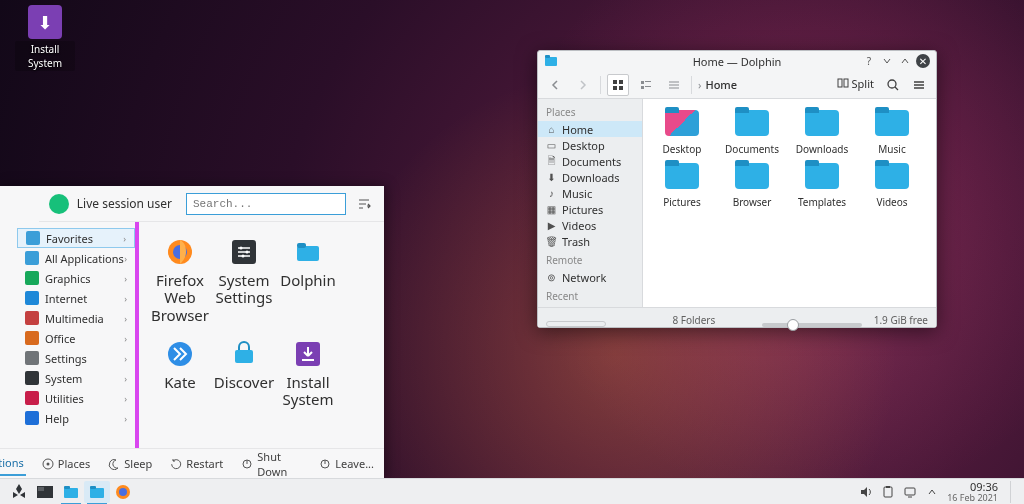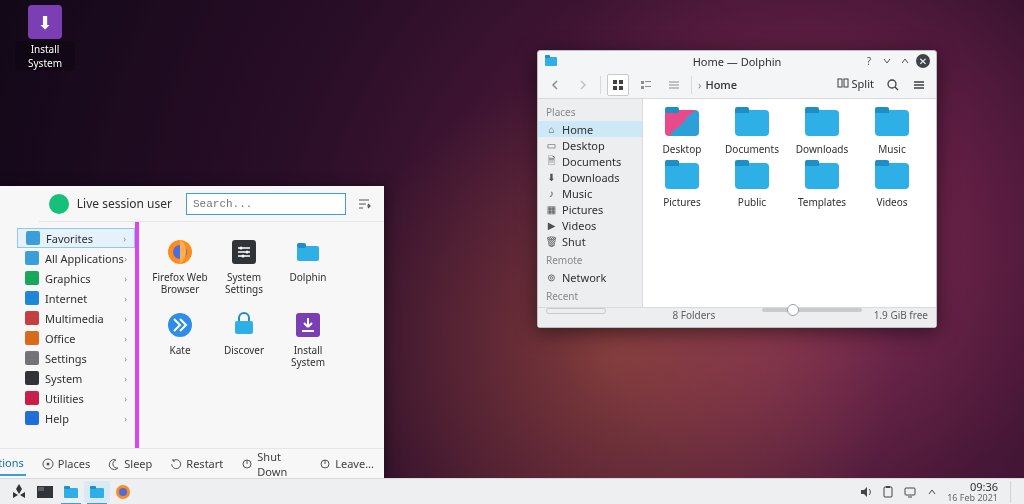--- a/index.html
+++ b/index.html
@@ -28,21 +28,21 @@
 .launcher .sidebar { width:122px; padding:6px 0; border-right:4px solid #d946ef; overflow:hidden;margin-left:17px; }
 .cat { display:flex; align-items:center; height:20px; padding:0 8px; cursor:pointer; justify-content:space-between; }
 .cat .cl { display:flex; align-items:center; gap:6px; }
 .cat .ci { width:14px; height:14px; border-radius:2px; }
 .cat.sel { background:#e6f2fb; border:1px solid #8ec9ed; }
 .chev { color:#888; font-size:9px; }
 
 .launcher .apps { flex:1; padding:10px; display:flex; flex-wrap:wrap; gap:6px 2px; align-content:flex-start; }
 .app { width:62px; text-align:center; cursor:pointer; padding:4px 0; }
 .app .ai { width:32px; height:32px; margin:0 auto 4px; border-radius:4px; display:flex; align-items:center; justify-content:center; font-size:18px; color:#fff; }
-.app .al { font-size:10px; line-height:1.15; color:#303030; }
+.app .al { font-size:15px; line-height:1.15; color:#303030; }
 
 .launcher .footer { height:30px; border-top:1px solid #e6e6e8; display:flex; align-items:center; padding:0 8px; gap:14px; font-size:11px; color:#404040; }
 .launcher .footer .tab { display:flex; align-items:center; gap:4px; cursor:pointer; padding:4px 2px; }
 .launcher .footer .tab.sel { border-bottom:2px solid #3b9ed8; color:#1a6fa8; }
 .launcher .footer .spacer { flex:1; }
 .fi { width:12px; height:12px; display:inline-block; }
 
 
 .dolphin { position:absolute; left:537px; top:50px; width:400px; height:278px; background:#f4f5f6; border:1px solid #bcbfc3; border-radius:3px; box-shadow:0 4px 20px rgba(0,0,0,.5); display:flex; flex-direction:column; font-size:11px; color:#303030; }
 .dolphin .titlebar { height:20px; display:flex; align-items:center; padding:0 6px; position:relative; }
@@ -68,21 +68,21 @@
 .places .pico { width:11px; height:11px; display:flex; align-items:center; justify-content:center; font-size:10px; color:#505050; }
 
 .fileview { flex:1; background:#fff; padding:8px; display:flex; flex-wrap:wrap; gap:4px 8px; align-content:flex-start; }
 .folder { width:62px; text-align:center; cursor:pointer; }
 .folder .fico { width:40px; height:32px; margin:0 auto 3px; position:relative; }
 .folder .fico::before { content:""; position:absolute; left:3px; top:3px; width:34px; height:26px; background:#2eb0e6; border-radius:2px 4px 4px 4px; }
 .folder .fico::after { content:""; position:absolute; left:3px; top:0; width:14px; height:6px; background:#1e8fc4; border-radius:2px 2px 0 0; }
 .folder.desktop .fico::before { background:linear-gradient(135deg,#e84a8a 0%,#e84a8a 50%,#2ea0d8 50%,#2ea0d8 100%); }
 .folder .fl { font-size:10px; color:#303030; }
 
-.dolphin .status { height:20px; border-top:1px solid #d8dadd; display:flex; align-items:flex-start; padding:0 8px; font-size:10px; color:#606060; background:#eceef0; }
+.dolphin .status { height:20px; border-top:1px solid #d8dadd; display:flex; align-items:flex-end; padding:0 8px; font-size:10px; color:#606060; background:#eceef0; }
 .dolphin .status .scroll-stub{ width:60px; height:6px; border:1px solid #c8cacd; border-radius:3px; margin-right:20px; position:relative;}
 .dolphin .status .mid { flex:1; text-align:center; }
 .dolphin .status .zoom { width:100px; height:4px; background:#c8cacd; border-radius:2px; position:relative; }
 .dolphin .status .zoom::after { content:""; position:absolute; top:-4px; left:25%; width:10px; height:10px; background:#fff; border:1px solid #9a9da1; border-radius:50%; }
 .dolphin .status .free { margin-left:12px; }
 
 
 .taskbar { position:absolute; left:0; right:0; bottom:0; height:26px; background:#eeeff1; border-top:1px solid #d8dadd; display:flex; align-items:center; padding:0 6px; font-size:11px; color:#303030;margin-top:34px; }
 .tb-item { width:26px; height:22px; display:flex; align-items:center; justify-content:center; cursor:pointer; border-radius:2px; }
 .tb-item.running { position:relative; }
@@ -425,21 +425,21 @@
         <div class="pi">
           <span class="pico">▦</span>
           <span>Pictures</span>
         </div>
         <div class="pi">
           <span class="pico">▶</span>
           <span>Videos</span>
         </div>
         <div class="pi">
           <span class="pico">🗑</span>
-          <span>Shut</span>
+          <span>Trash</span>
         </div>
         <div class="grp">Remote</div>
         <div class="pi">
           <span class="pico">⊚</span>
           <span>Network</span>
         </div>
         <div class="grp">Recent</div>
         <div class="pi">
           <span>Recent Files</span>
         </div>
@@ -460,21 +460,21 @@
         <div class="folder">
           <div class="fico"></div>
           <div class="fl">Music</div>
         </div>
         <div class="folder">
           <div class="fico"></div>
           <div class="fl">Pictures</div>
         </div>
         <div class="folder">
           <div class="fico"></div>
-          <div class="fl">Public</div>
+          <div class="fl">Browser</div>
         </div>
         <div class="folder">
           <div class="fico"></div>
           <div class="fl">Templates</div>
         </div>
         <div class="folder">
           <div class="fico"></div>
           <div class="fl">Videos</div>
         </div>
       </div>

